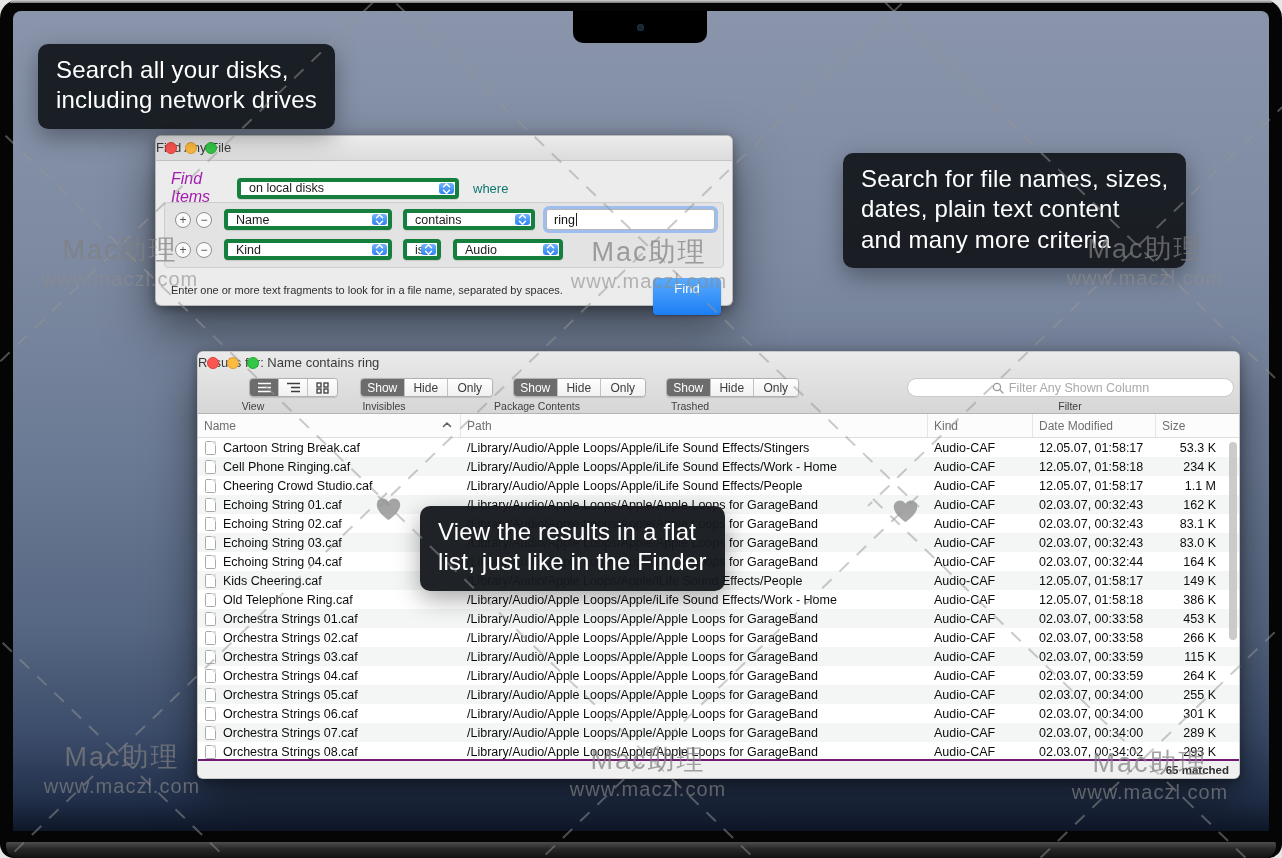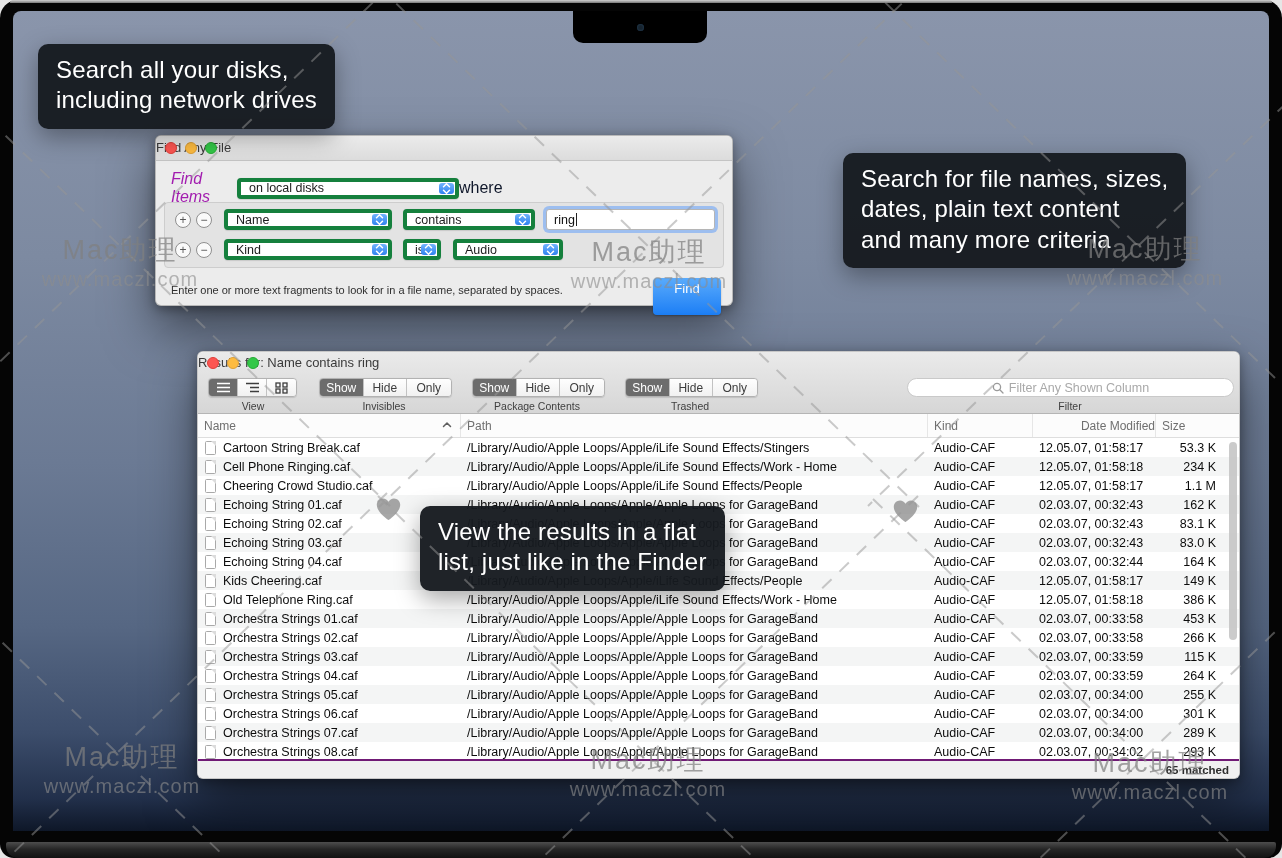--- a/index.html
+++ b/index.html
@@ -32,21 +32,21 @@
   .tl.green { background:#33c748; border:1px solid #27aa35; }
 
   
   .findwin { left:142px; top:124px; width:578px; height:171px; background:#ececec; }
   .findwin .titlebar { position:relative; height:25px; border-radius:5px 5px 0 0;
     background:linear-gradient(#ebebeb,#dcdcdc); border-bottom:1px solid #c4c4c4; }
   .findwin .titlebar .traffic { top:6px; }
   .win-title { text-align:left; font-size:13px; color:#3a3a3a; line-height:24px; }
   .fi-row { position:absolute; left:15px; top:34px; display:flex; align-items:center; }
   .fi-label { font-size:16px; color:#a21caf; width:66px;font-style:italic; }
-  .fi-where { font-size:16px; color:#0f172a; }
+  .fi-where { font-size:13px; color:#0f766e; margin-left:14px; }
   .popup { position:relative; height:21px; background:#fff; border:4px solid #15803d; border-radius:4px;
     display:flex; align-items:center; padding-left:8px; font-size:12.5px; color:#1c1c1c;
     box-shadow:0 .5px 1px rgba(0,0,0,.12); }
   .stepper { position:absolute; right:1px; top:1px; bottom:1px; width:15px; border-radius:3px;
     background:linear-gradient(#71b3fc,#2f82f0); display:flex; align-items:center; justify-content:center; }
   .crit-box { position:absolute; left:8px; right:8px; top:66px; height:66px;
     background:#e3e3e3; border:1px solid #cdcdcd; border-radius:4px; }
   .crit-row { position:absolute; left:10px; display:flex; align-items:center; }
   .rbtn { width:16px; height:16px; border-radius:50%; border:1px solid #8f8f8f; background:#fafafa;
     color:#555; font-size:12px; line-height:14px; text-align:center; margin-right:5px; }
@@ -58,21 +58,21 @@
   .find-btn { position:absolute; left:497px; top:142px; width:68px; height:37px; border-radius:4px;
     background:linear-gradient(#5aabfc,#1c7ef5); color:#fff; font-size:13px; text-align:center;
     line-height:21px; box-shadow:0 1px 2px rgba(0,0,0,.25); }
 
   
   .reswin { left:184px; top:340px; width:1043px; height:428px; background:#fff; overflow:hidden; }
   .chrome { position:relative; height:62px; background:linear-gradient(#eaeaea,#d6d6d6);
     border-bottom:1px solid #b5b5b5; border-radius:5px 5px 0 0; }
   .chrome .traffic { top:5px; }
   .chrome .win-title { line-height:21px; }
-  .tb-item { position:absolute; top:26px; height:19px; }
+  .tb-item { position:absolute; top:26px; height:19px;margin-left:41px; }
   .seg { display:flex; height:19px; border:1px solid #b2b2b2; border-radius:4px; overflow:hidden;
     box-shadow:0 .5px 1px rgba(0,0,0,.12); }
   .opt { display:flex; align-items:center; justify-content:center; font-size:12px; color:#3d3d3d;
     background:linear-gradient(#fefefe,#f1f1f1); border-right:1px solid #c2c2c2; padding:0 0; }
   .opt:last-child { border-right:none; }
   .opt.sel { background:#6c6c6c; color:#fff; }
   .opt.txt { width:43.5px; }
   .opt.ico { width:29px; }
   .tb-label { position:absolute; top:48px; font-size:10.5px; color:#3f3f3f; transform:translateX(-50%);
     white-space:nowrap; }
@@ -80,21 +80,21 @@
     border:1px solid #c9c9c9; border-radius:10px; display:flex; align-items:center; justify-content:center;
     gap:5px; color:#a9a9a9; font-size:12.5px; }
 
   .thead { position:absolute; left:0; right:0; top:62px; height:24px; background:#fcfcfc;
     border-bottom:1px solid #dedede; display:flex; font-size:12px; color:#6f6f6f; align-items:center; }
   .th { padding-left:6px; position:relative; height:100%; display:flex; align-items:center;
     border-right:1px solid #e6e6e6; }
   .th.name { width:263px; }
   .th.path { width:467px; }
   .th.kind { width:105px; }
-  .th.date { width:123px;justify-content:flex-end; }
+  .th.date { width:123px; }
   .th.size { width:73px; border-right:none; }
   .sort-ind { position:absolute; right:8px; top:7px; }
 
   .tbody { position:absolute; left:0; right:0; top:86px; height:323px; overflow:hidden; }
   .trow { display:flex; height:19px; align-items:center; font-size:12.5px; color:#0c0c0c; background:#fff; }
   .trow.alt { background:#f4f5f5; }
   .cell { white-space:nowrap; overflow:hidden; }
   .c-name { width:263px; display:flex; align-items:center; padding-left:7px; }
   .c-path { width:467px; padding-left:6px; }
   .c-kind { width:105px; padding-left:6px; }

